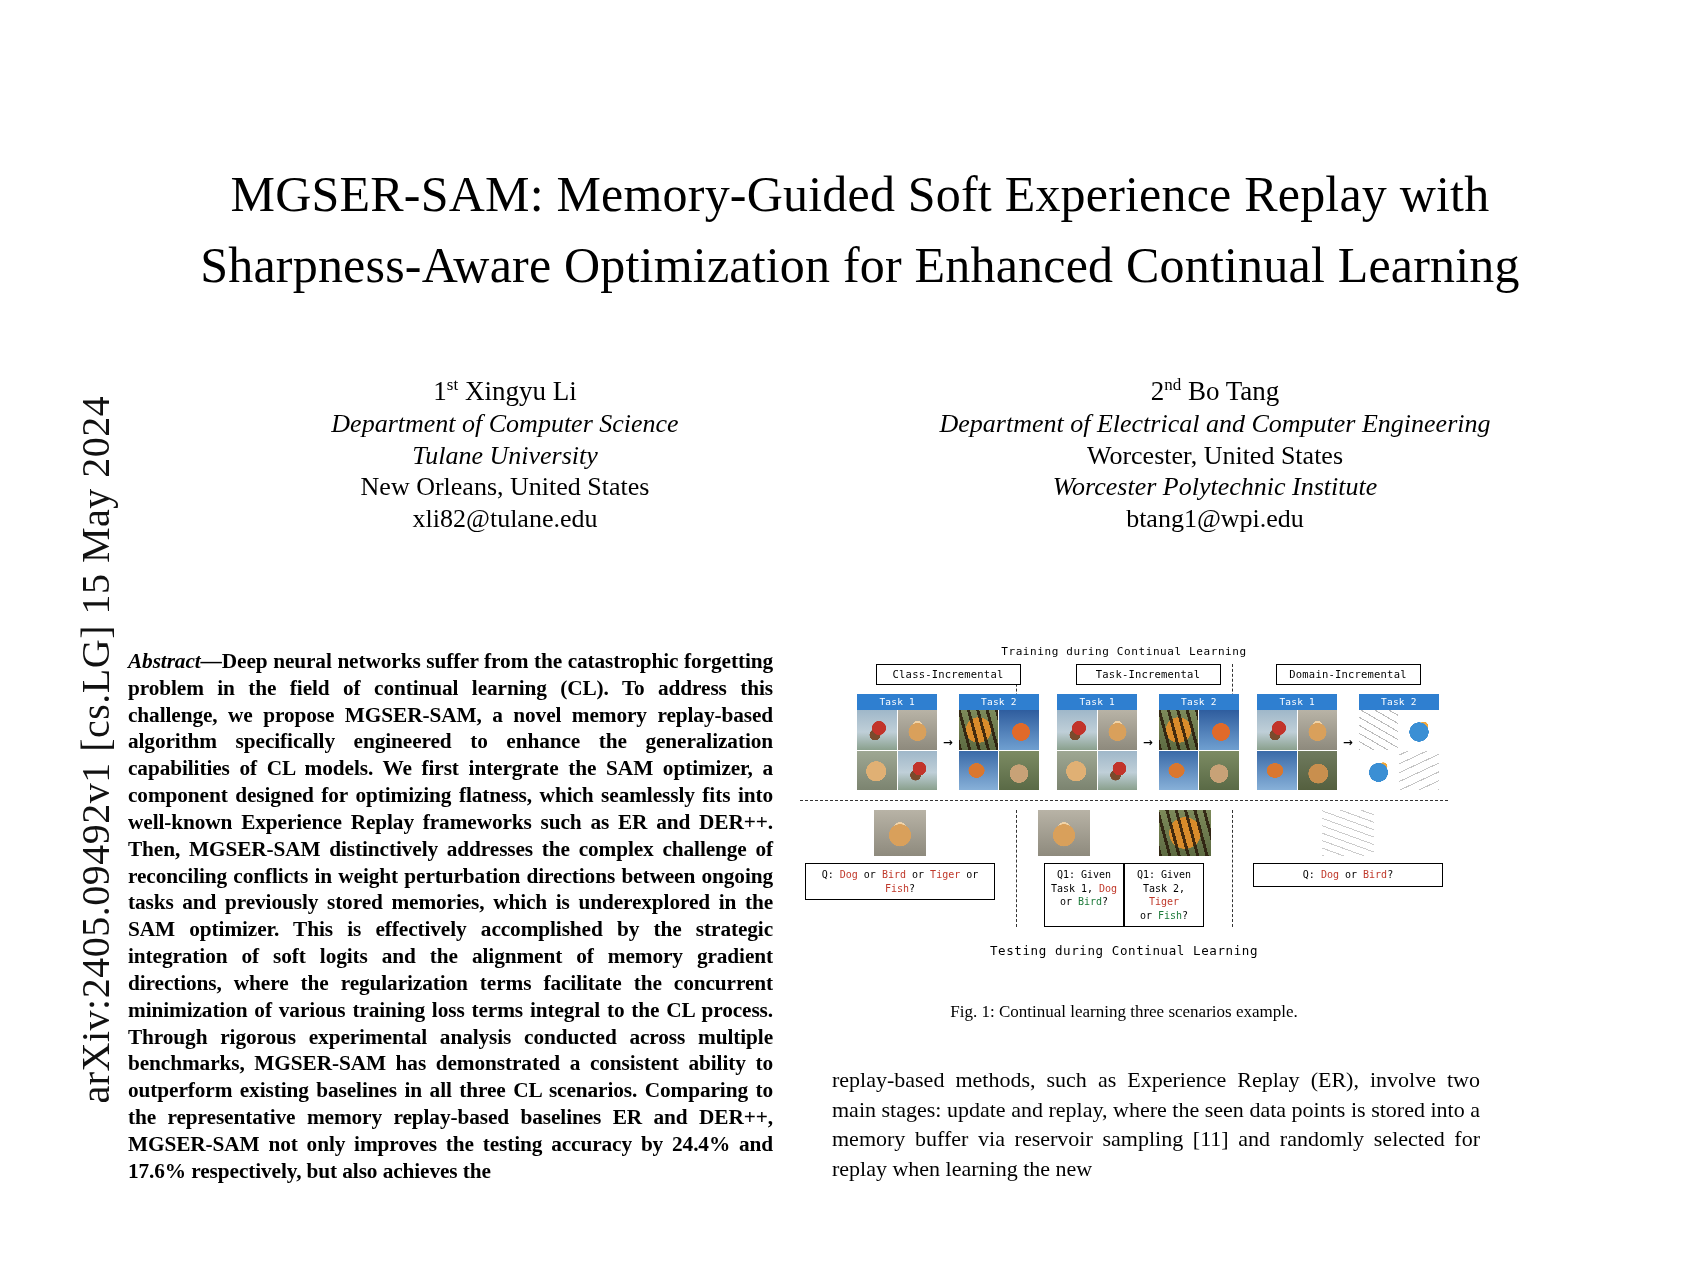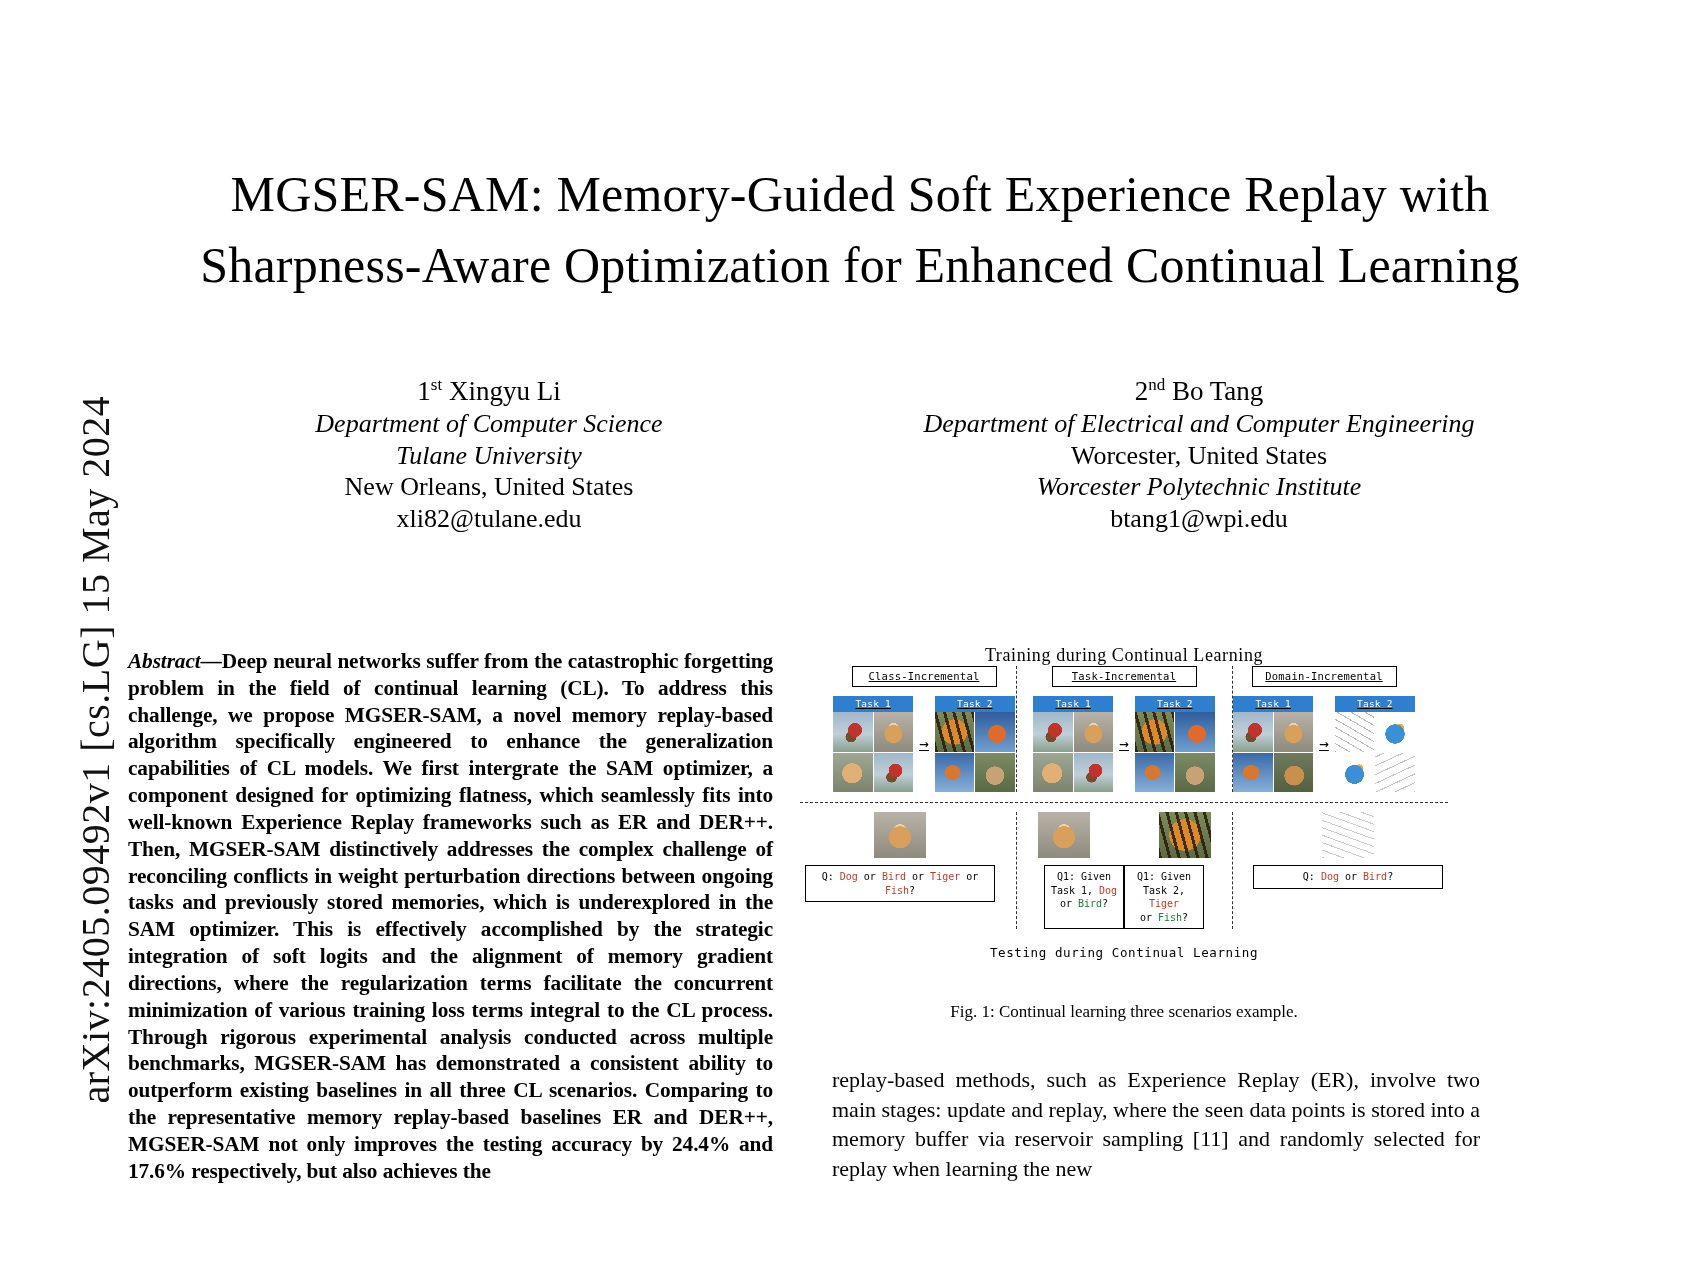--- a/index.html
+++ b/index.html
@@ -46,21 +46,21 @@
     text-align: center;
     font-size: 50px;
     line-height: 1.42;
     font-weight: normal;
     letter-spacing: 0.2px;
   }
 
   
   #authors {
     position: absolute;
-    left: 134px;
+    left: 150px;
     top: 375px;
     width: 1420px;
     display: flex;
   }
   .author {
     width: 50%;
     text-align: center;
     font-size: 26px;
     line-height: 1.22;
   }
@@ -111,35 +111,34 @@
 
   
   .fig-wrap {
     position: relative;
     width: 648px;
     height: 300px;
     font-family: "DejaVu Sans Mono", monospace;
   }
   .fig-title {
     text-align: center;
-    font-size: 18px;
+    font-size: 11px;
     letter-spacing: 0.6px;
-    font-family: Liberation Serif, serif;
+    margin-bottom: 6px;
   }
   .fig-bottom-title {
     text-align: center;
     font-size: 12.5px;
     letter-spacing: 0.6px;
     margin-top: 16px;
   }
   .scenarios {
     display: flex;
-    justify-content: center;
+    justify-content: flex-end;
     position: relative;
-    text-decoration: underline;
   }
   .scen {
     width: 200px;
     position: relative;
   }
   .scen-label {
     border: 1.2px solid #000;
     font-size: 10.5px;
     text-align: center;
     padding: 3px 0 4px 0;

